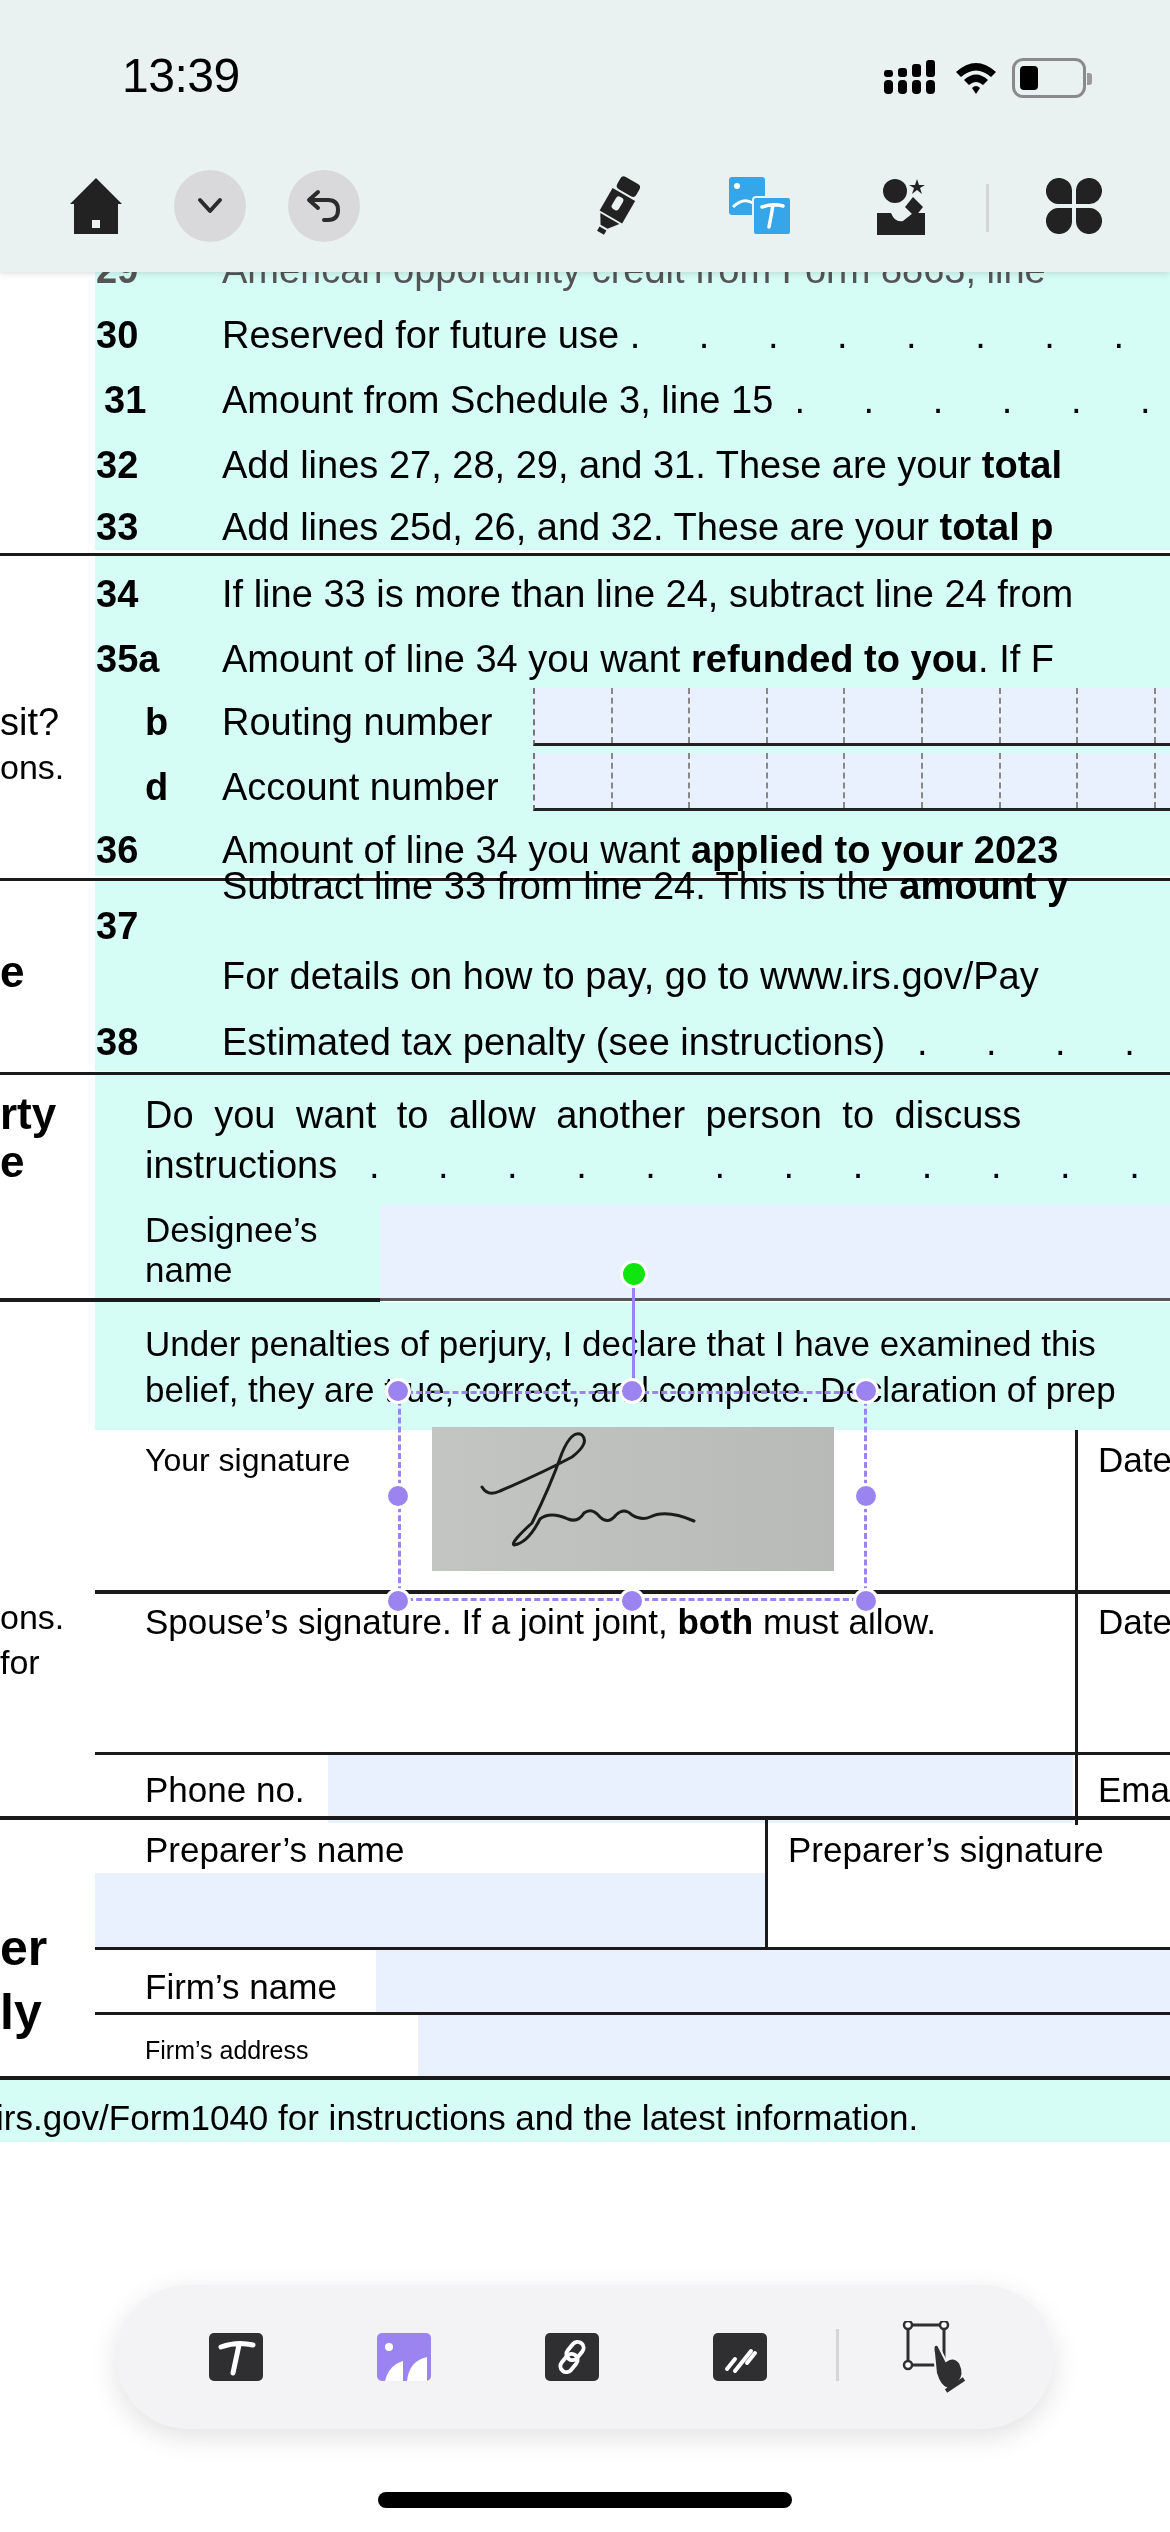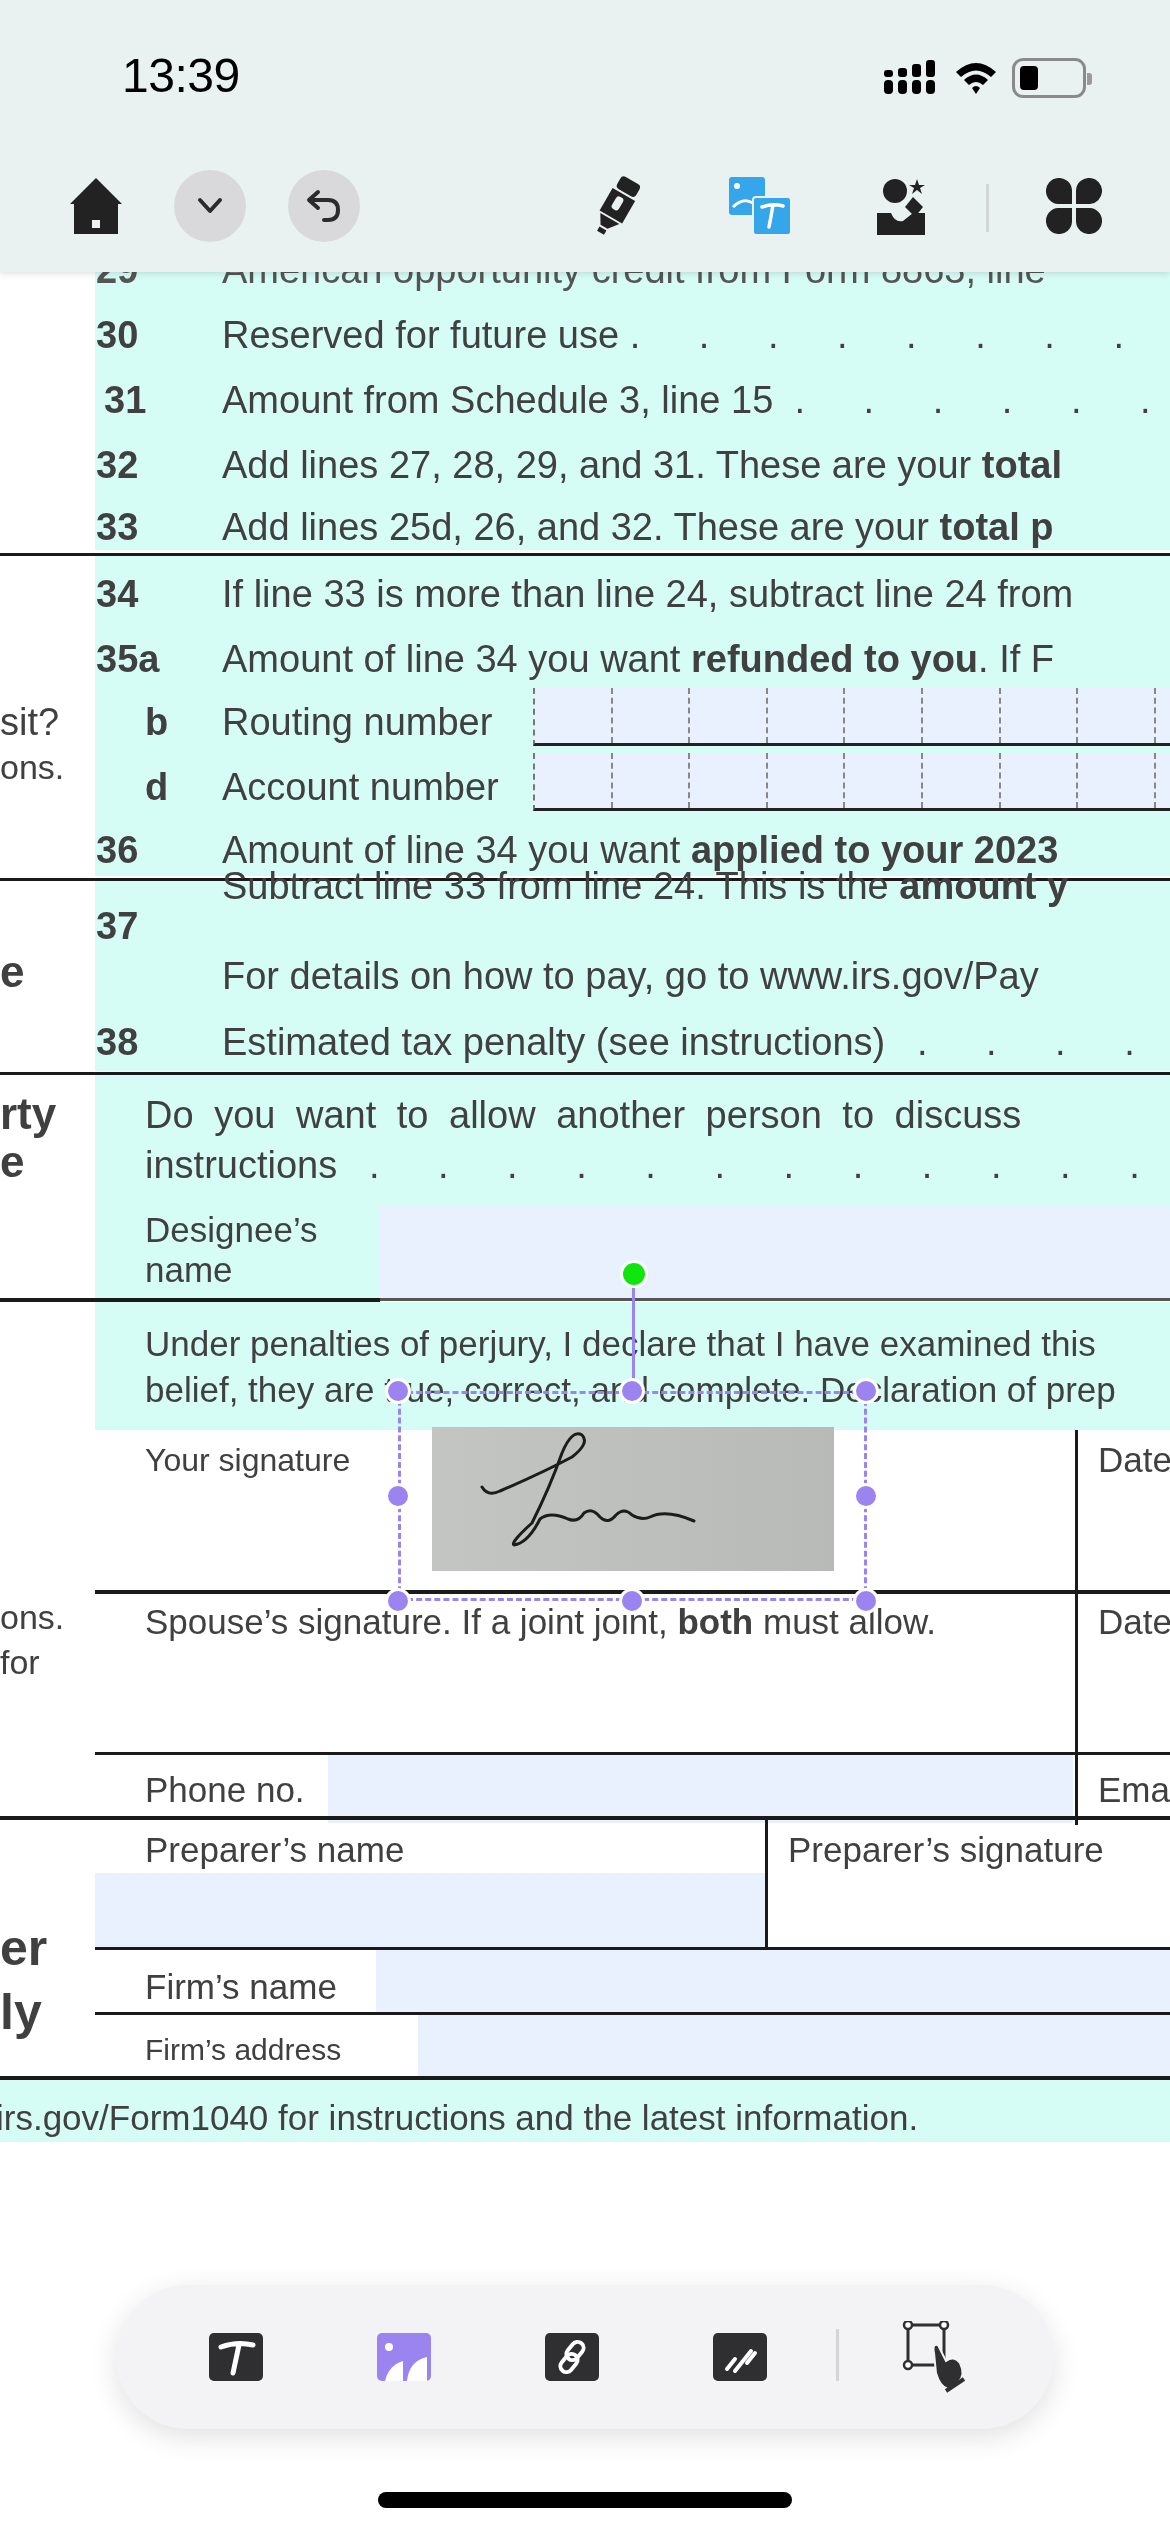--- a/index.html
+++ b/index.html
@@ -21,21 +21,21 @@
   .toolbar { position: absolute; left: 0; top: 170px; width: 1170px; height: 72px; }
   .tb-btn { position: absolute; top: 0; width: 72px; height: 72px; display: flex; align-items: center; justify-content: center; }
   .tb-circle { background: #d9d9db; border-radius: 50%; }
   .tb-sep { position: absolute; left: 986px; top: 14px; width: 3px; height: 48px; background: #d3d6d6; }
 
   
   .page { position: absolute; left: 0; top: 240px; width: 1170px; height: 1900px; }
   .mint { background: #d6fcf6; }
   .field { background: #eaf1fe; }
   .abs { position: absolute; }
-  .txt { font-size: 38px; line-height: 44px; white-space: nowrap; color: #404040; }
+  .txt { font-size: 38px; line-height: 44px; white-space: nowrap; color: #000000; }
   .num { font-weight: 700; }
   .b { font-weight: 700; text-align: center; }
   .i { }
   .hline { position: absolute; background: #1a1a1a; }
   .dots { letter-spacing: 24px; }
 
   .acct-box { position: absolute; left: 533px; height: 58px; width: 640px; background: #eaf1fe; border-bottom: 3px solid #222; border-left: 2px dashed #777; display: flex; }
   .acct-box span { flex: 0 0 77.6px; border-right: 2px dashed #888; height: 100%; }
 
   
@@ -256,21 +256,21 @@
 <div class="abs txt" style="left:788px; top:1828px; font-size:35px;">Preparer’s signature</div>
 <div class="abs" style="left:768px; top:1870px; width:402px; height:78px;"></div>
 <div class="hline" style="left:95px; top:1947px; width:1075px; height:3px;"></div>
 
 <div class="abs txt b" style="left:0; top:1920px; font-size:50px; line-height:56px;">er</div>
 <div class="abs txt b" style="left:0; top:1984px; font-size:50px; line-height:56px;">ly</div>
 
 <div class="abs txt" style="left:145px; top:1965px; font-size:35px;">Firm’s name</div>
 <div class="abs field" style="left:376px; top:1950px; width:794px; height:62px;"></div>
 <div class="hline" style="left:95px; top:2012px; width:1075px; height:3px;"></div>
-<div class="abs txt" style="left:145px; top:2028px; font-size:30px;text-align:center;">Firm’s address</div>
+<div class="abs txt" style="left:145px; top:2028px; font-size:25px;text-align:center;">Firm’s address</div>
 <div class="abs field" style="left:418px; top:2015px; width:752px; height:62px;"></div>
 <div class="hline" style="left:0; top:2076px; width:1170px; height:4px;"></div>
 
 <div class="abs mint" style="left:0; top:2080px; width:1170px; height:62px;"></div>
 <div class="abs txt" style="left:-4px; top:2096px; font-size:35px;"><span class="i">irs.gov/Form1040</span><span> for instructions and the latest information.</span></div>
 
 <div class="sig-img">
   <svg width="402" height="144" viewBox="0 0 402 144">
     <path d="M50 60 Q56 70 68 64 Q110 46 140 30 Q158 16 150 8 Q140 2 130 26 Q118 60 100 96 Q78 116 82 118 Q96 116 108 92 Q118 84 136 92 Q146 96 152 86 Q160 80 168 90 Q176 98 184 88 Q192 80 200 88 Q210 94 218 90 Q234 82 262 94" stroke="#1c1c1c" stroke-width="3" fill="none" stroke-linecap="round" stroke-linejoin="round"></path>
   </svg>

